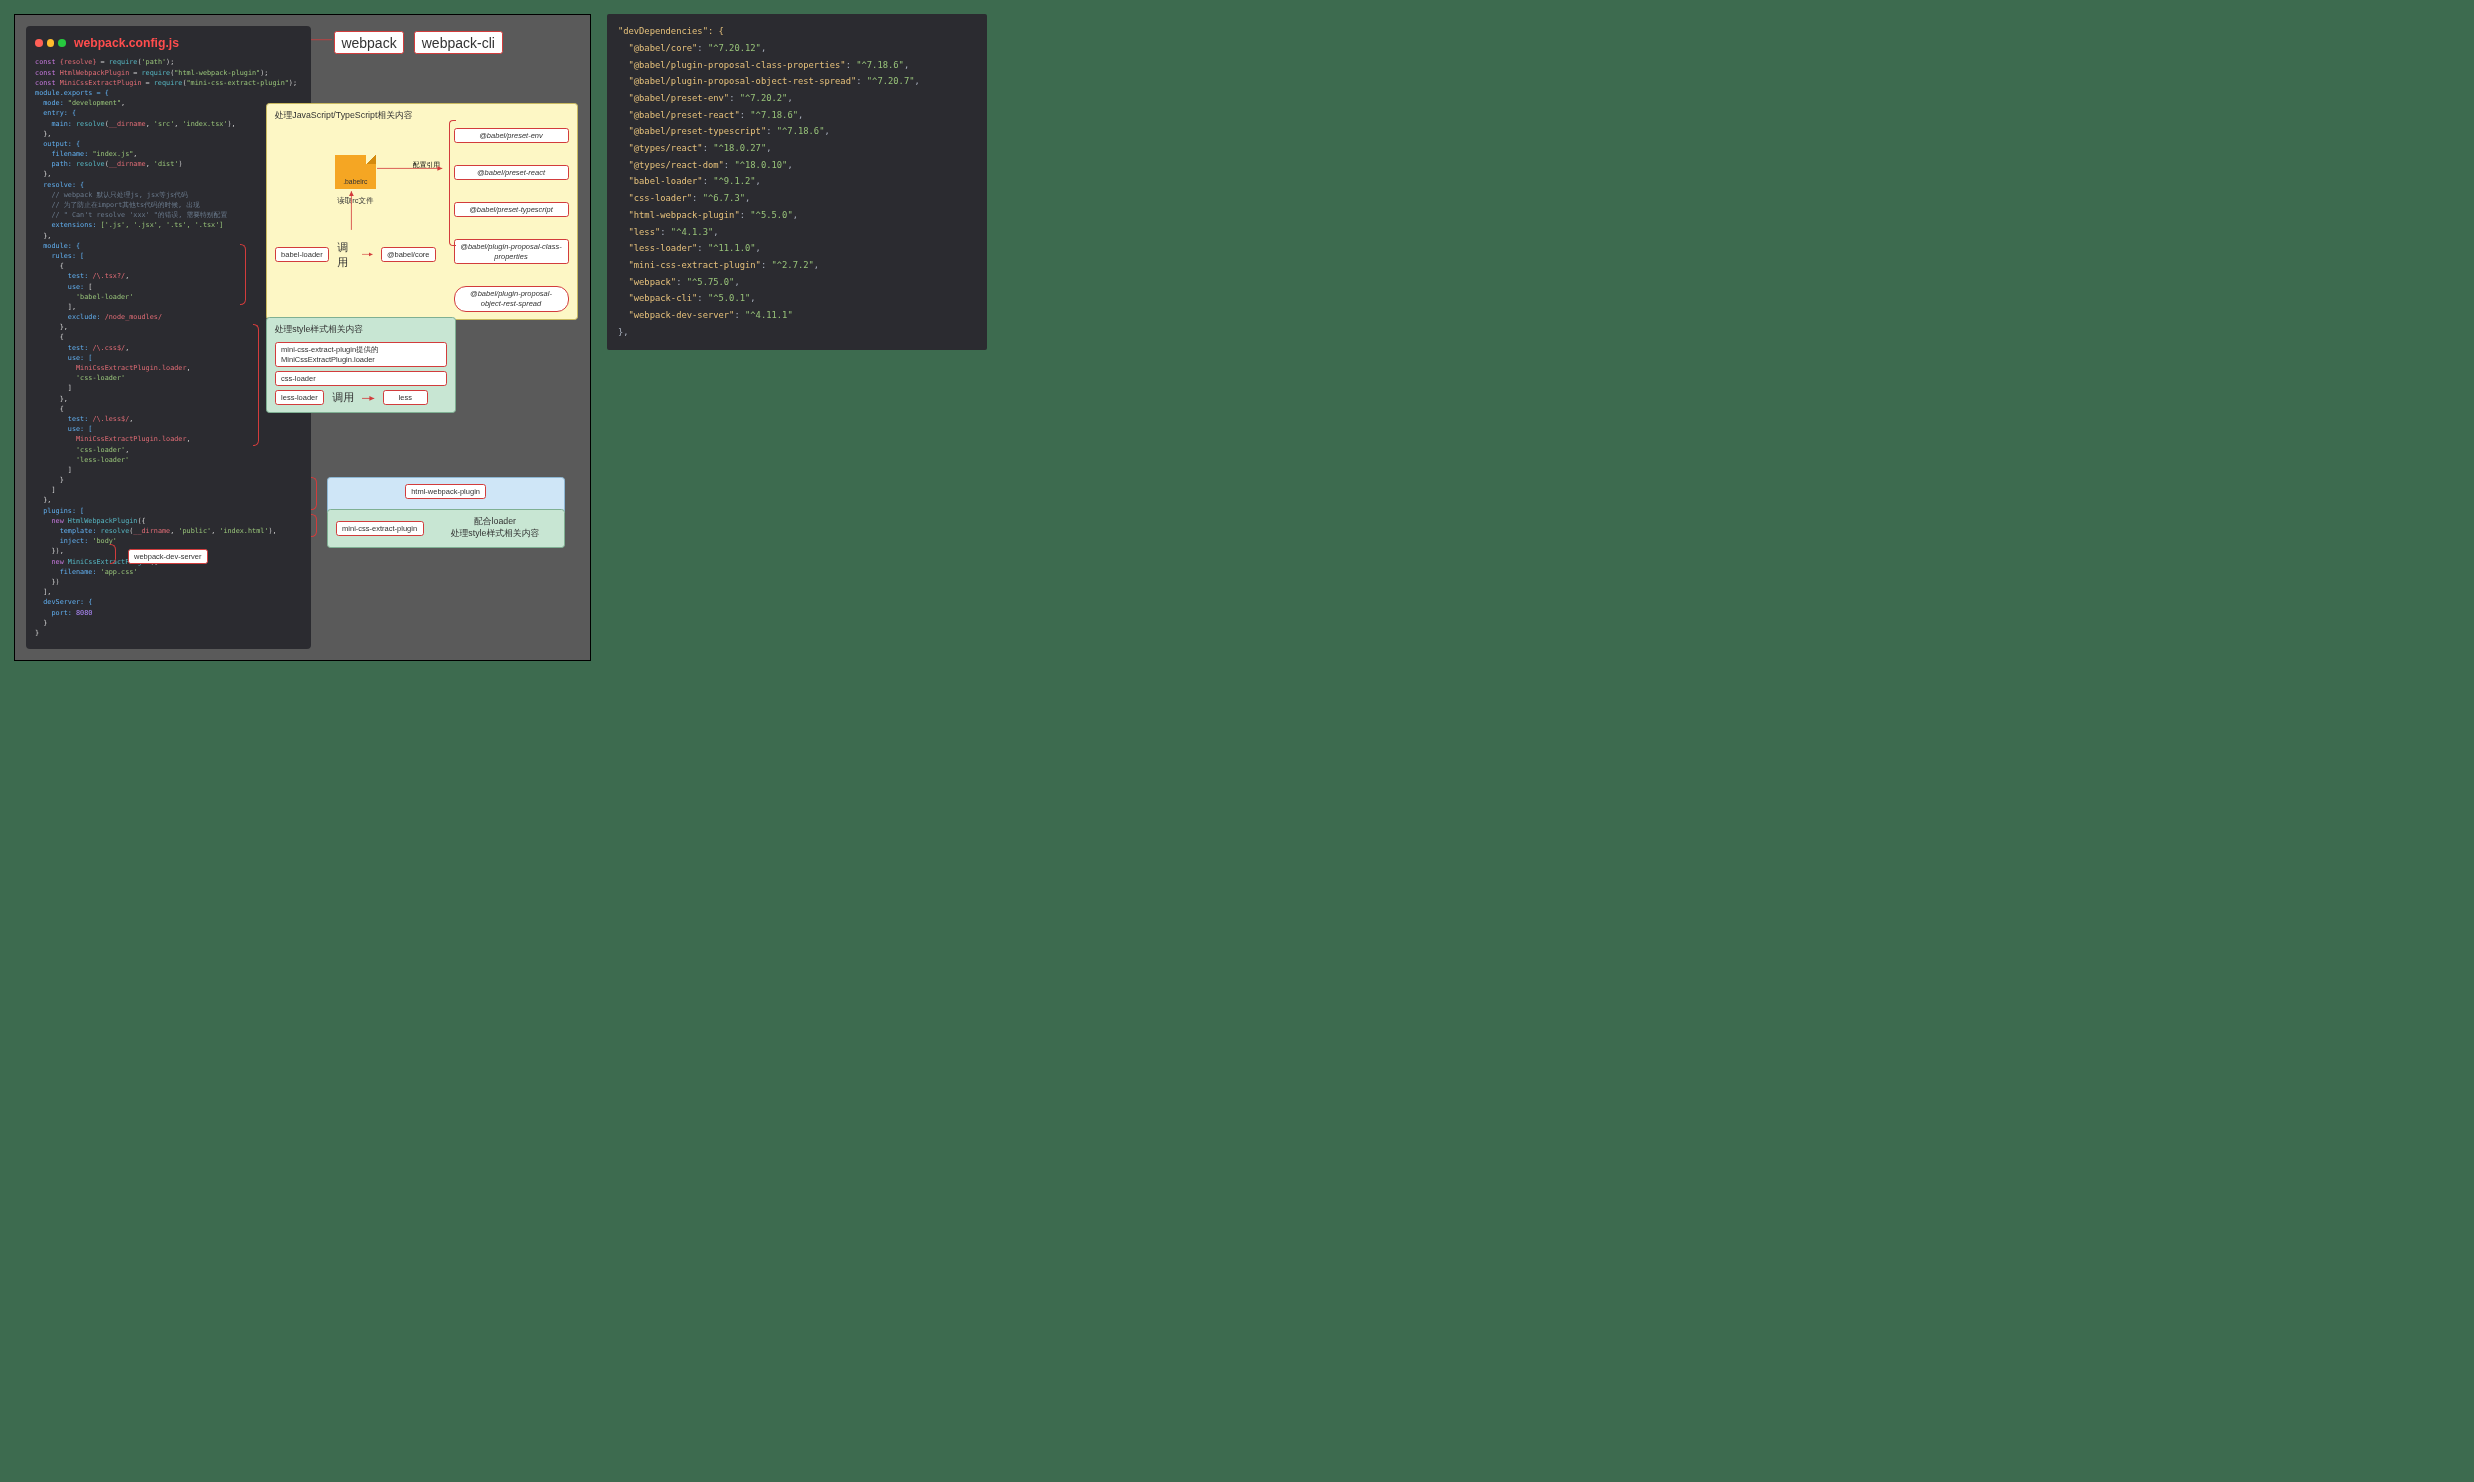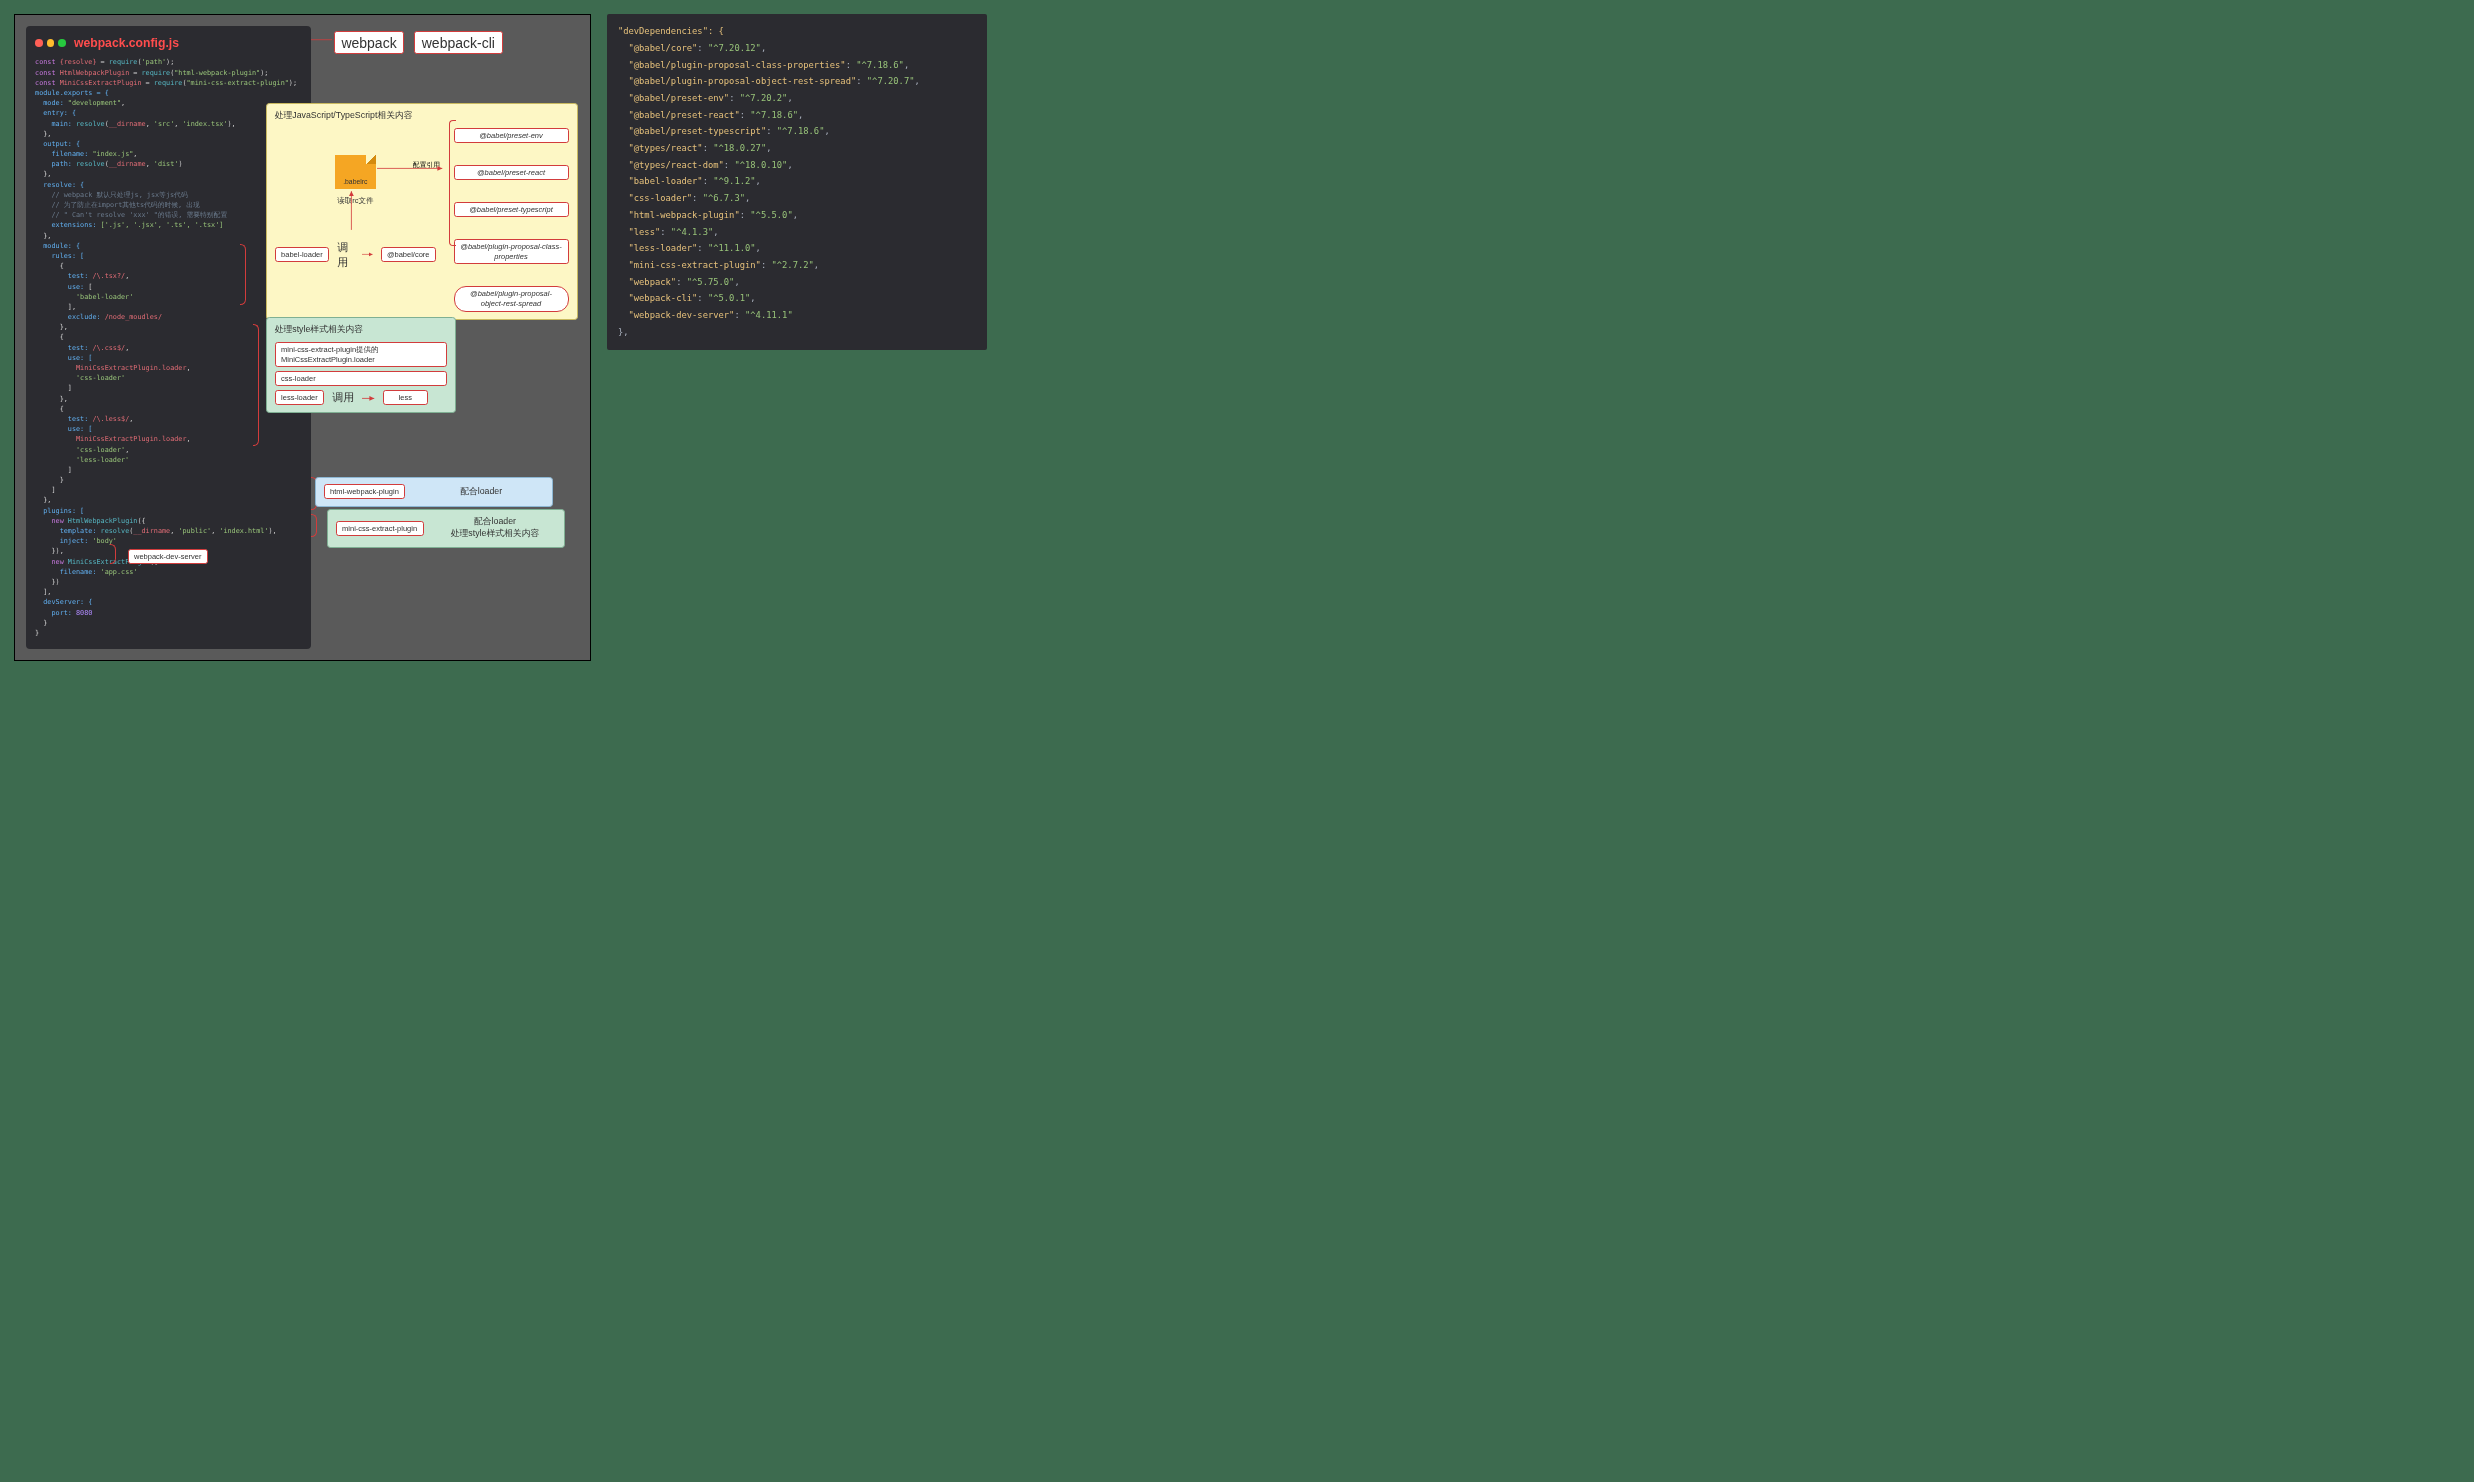--- a/index.html
+++ b/index.html
@@ -261,21 +261,21 @@
     <div class="row">
       <div class="box box-sm">less-loader</div>
       <span class="arrow-label plain">调用</span>
       <svg width="15" height="6.8" viewBox="0 0 22 10">
           <line x1="0" y1="5" x2="18" y2="5" stroke="#d23c3c" stroke-width="1.2" marker-end="url(#ah)"></line>
         </svg>
       <div class="box box-sm" style="padding:2px 15px;">less</div>
     </div>
   </div>
 
-  <div class="overlay panel panel-blue row" style="top:462px; left:300px; width:238px; gap:13.6px;">
+  <div class="overlay panel panel-blue row" style="top:462px; left:312px; width:238px; gap:13.6px;flex-direction:column;">
     <div class="box box-sm">html-webpack-plugin</div>
     <div class="panel-desc">配合loader</div>
   </div>
 
   <div class="overlay panel panel-green row" style="top:494px; left:312px; width:238px; gap:11px;justify-content:space-between;">
     <div class="box box-sm">mini-css-extract-plugin</div>
     <div class="panel-desc">
       <div>配合loader</div>
       <div>处理style样式相关内容</div>
     </div>

